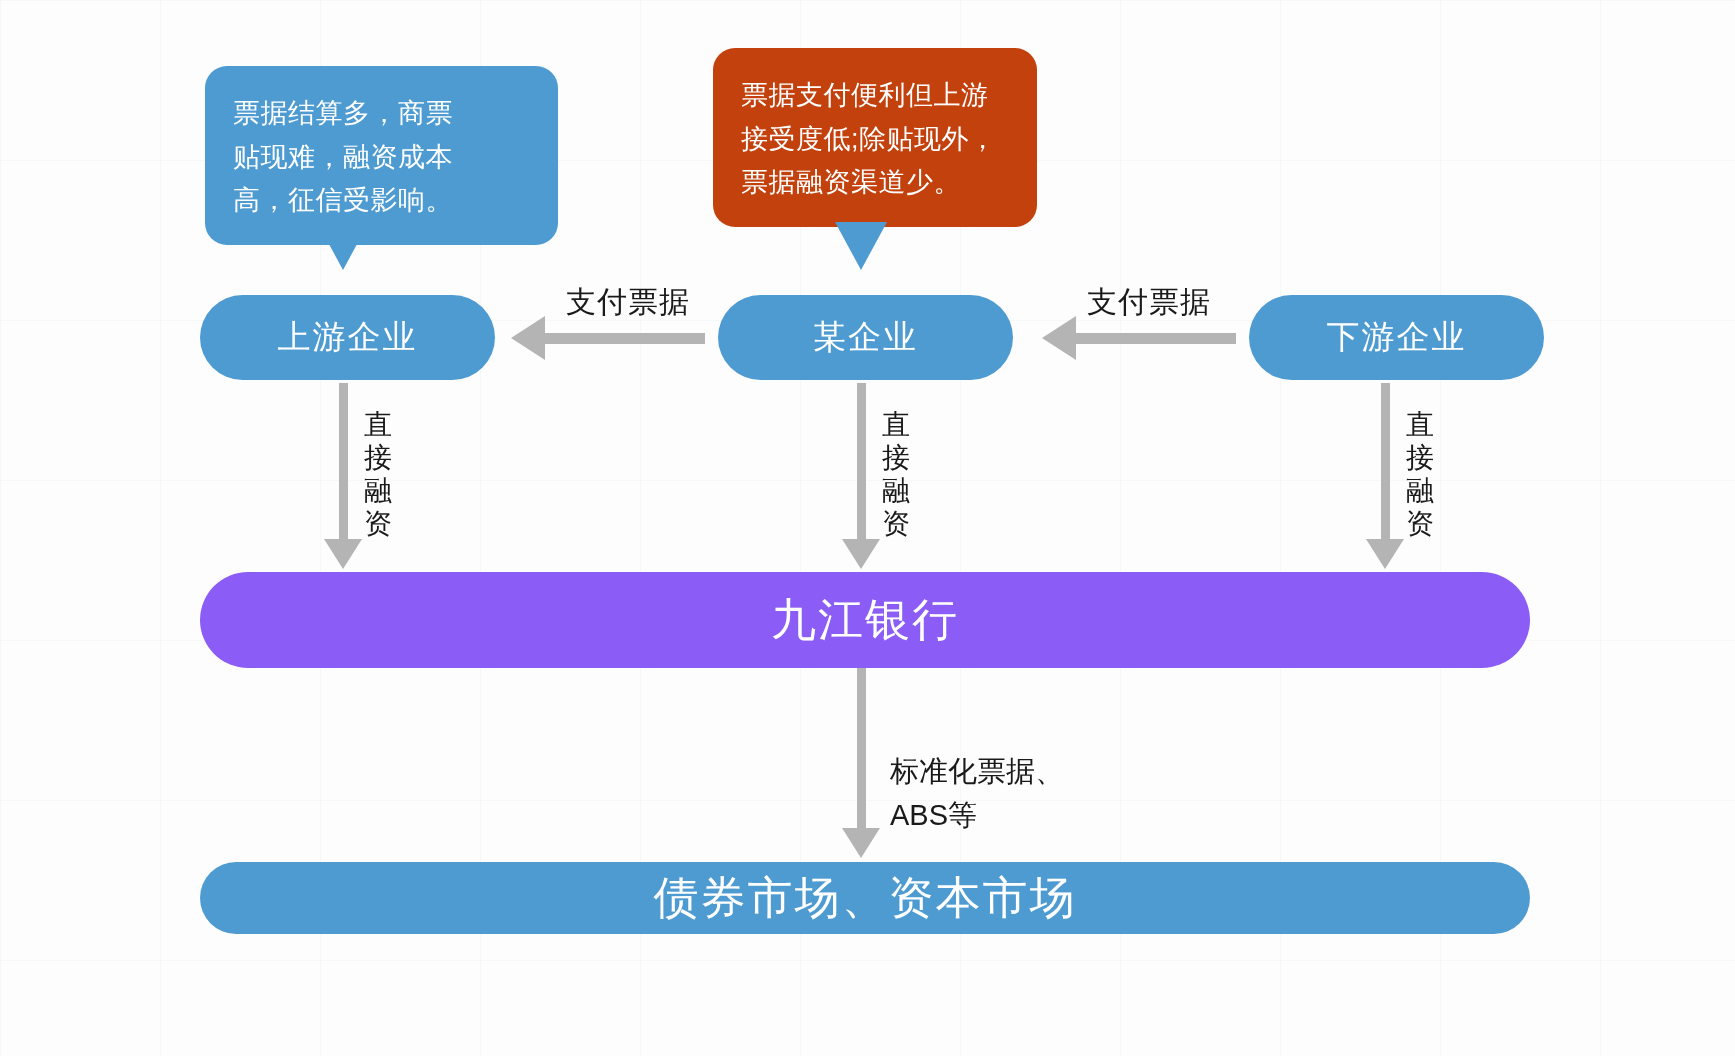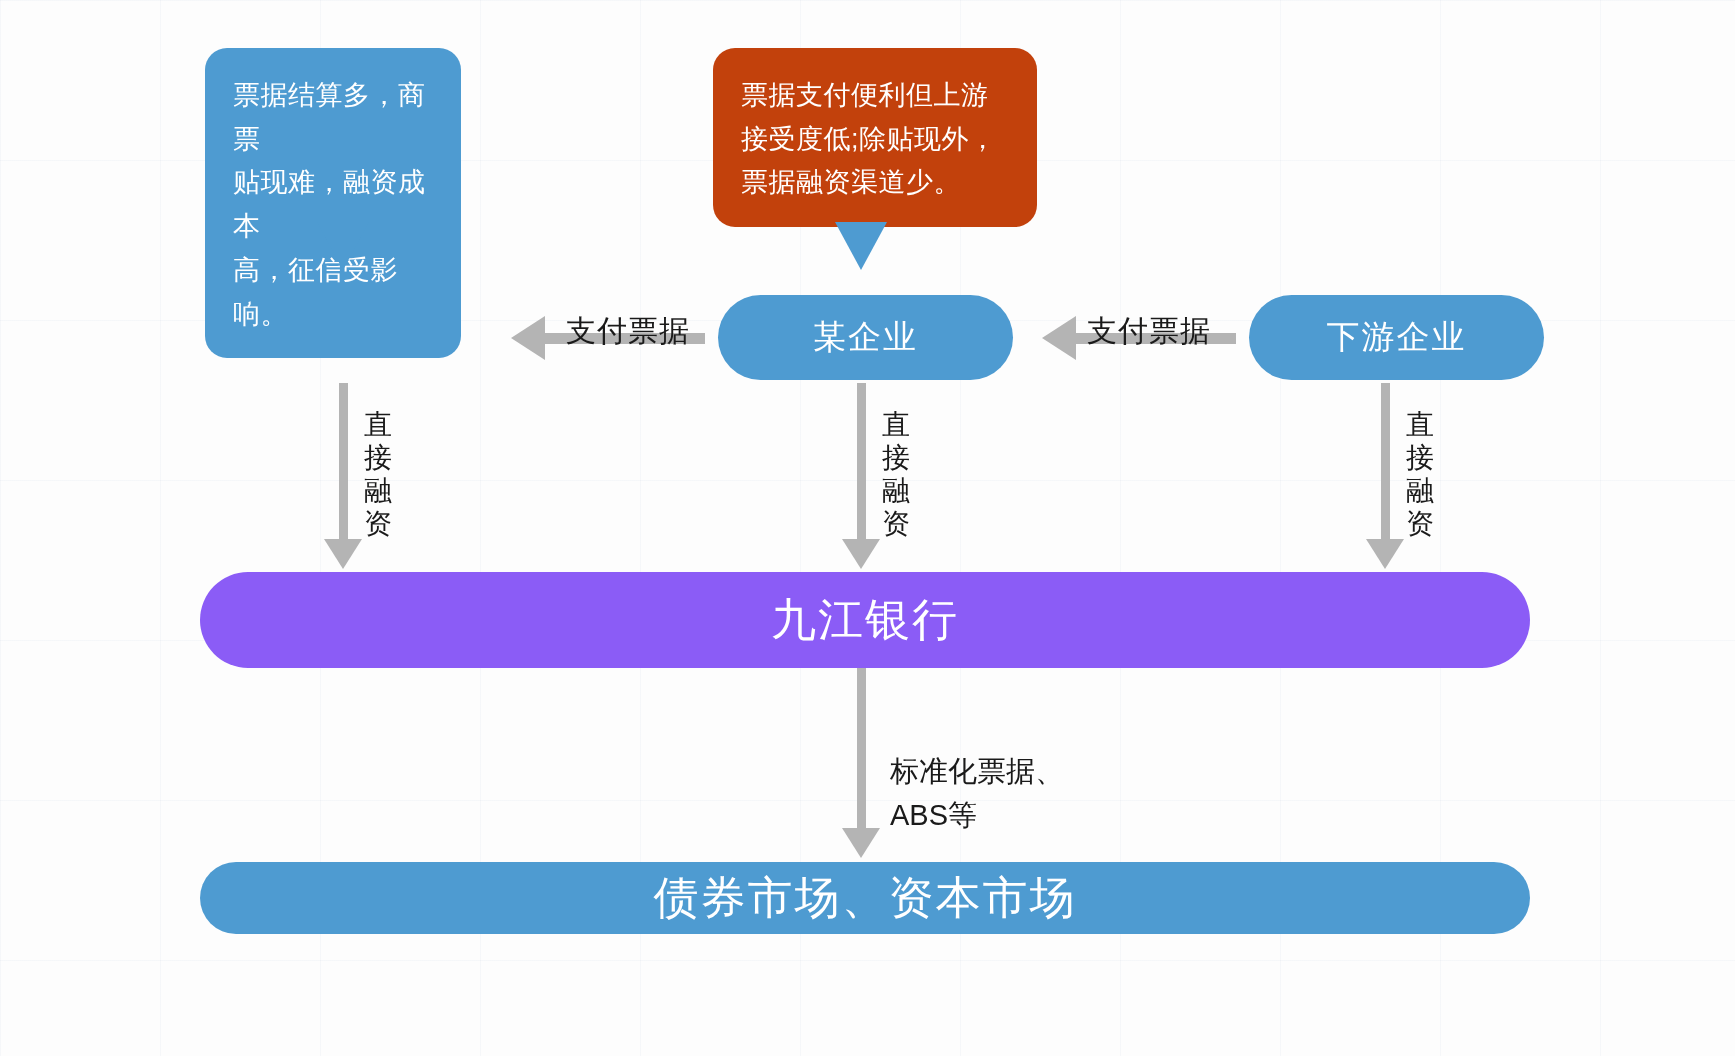--- a/index.html
+++ b/index.html
@@ -115,21 +115,20 @@
     border-right: 19px solid transparent;
     border-top: 30px solid #b4b4b4;
   }
 
   .edge-label {
     position: absolute;
     color: #1a1a1a;
     font-size: 30px;
     letter-spacing: 1px;
     white-space: nowrap;
-    margin-top: 29px;
   }
   .edge-label-vertical {
     position: absolute;
     color: #1a1a1a;
     font-size: 28px;
     line-height: 1.18;
     width: 32px;
     text-align: left;
     word-break: break-all;
   }
@@ -142,34 +141,37 @@
     margin-top: 42px;
   }
 </style>
 </head>
 <body>
 
 <div id="canvas">
 
   <div id="grid-bg"></div>
 
-  <div class="callout" style="left:205px; top:48px; width:256px; background:#4e9bd1;">
+  <div class="callout" style="left:205px; top:66px; width:353px; background:#4e9bd1;">
     <span style="white-space:pre-line;">票据结算多，商票
 贴现难，融资成本
 高，征信受影响。</span>
   </div>
   <div class="callout-tail" style="left:317px; top:222px; border-top:48px solid #4e9bd1;"></div>
 
   <div class="callout" style="left:713px; top:48px; width:324px; background:#c2410c;">
     <span style="white-space:pre-line;">票据支付便利但上游
 接受度低;除贴现外，
 票据融资渠道少。</span>
   </div>
   <div class="callout-tail" style="left:835px; top:222px; border-top:48px solid #4e9bd1;"></div>
 
+  <div class="node pill entity-node" style="left:200px; top:295px; background:#4e9bd1;">
+    <span>上游企业</span>
+  </div>
 
   <div class="node pill entity-node" style="left:718px; top:295px; background:#4e9bd1;">
     <span>某企业</span>
   </div>
 
   <div class="node pill entity-node" style="left:1249px; top:295px; background:#4e9bd1;">
     <span>下游企业</span>
   </div>
 
   <div class="h-arrow-line" style="left:545px; top:333px; width:160px;"></div>

